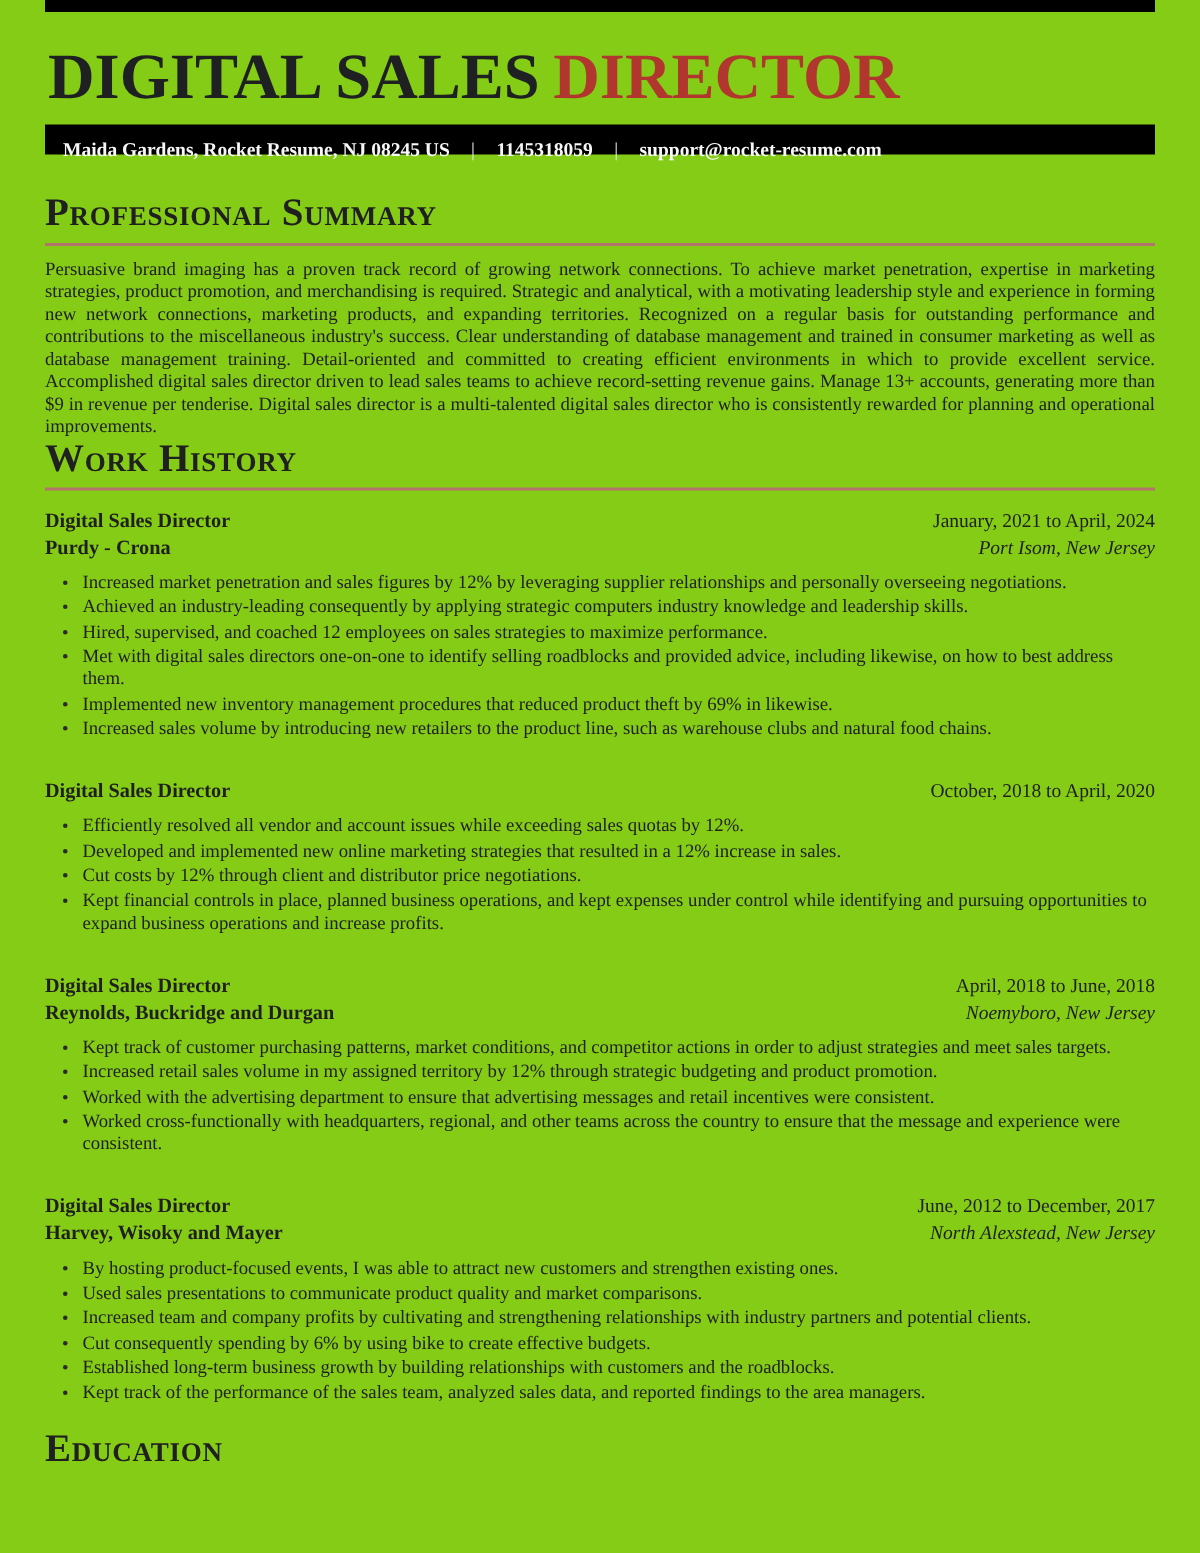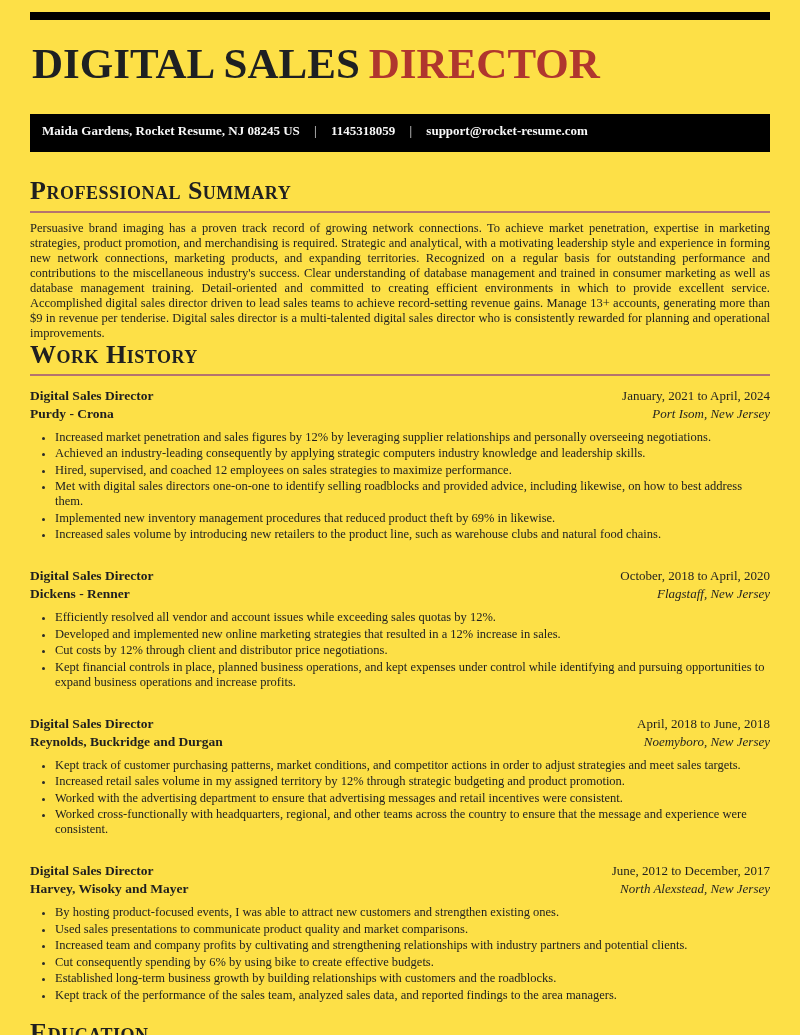--- a/index.html
+++ b/index.html
@@ -8,40 +8,40 @@
     --bar:#000000;
     --ink:#1f1f1f;
   }
   *{margin:0;padding:0;box-sizing:border-box;}
   html,body{background:#ffffff;}
   body{font-family:"Liberation Serif", "DejaVu Serif", serif; color:var(--ink);}
   .page{
     position:relative;
     width:800px; height:1035px;
     overflow:hidden;
-    background:#fde047;
-    padding:12px 30px;
+    background:#84cc16;
+    padding:0 30px;
   }
   .top-bar{
     height:8px;
     background:var(--bar);
   }
   h1.title{
     margin:20px 0 0 2px;
     font-size:43px;
     line-height:1.1;
     font-weight:700;
     letter-spacing:0px;
     color:#1e2022;
     white-space:nowrap;
   }
   h1.title .accent{color:var(--accent); margin-left:9px;}
   .contact-bar{
-    margin-top:27px;
-    height:38px;
+    margin-top:8px;
+    height:20px;
     background:var(--bar);
     color:#f7f7f7;
     font-size:13px;
     font-weight:700;
     line-height:34px;
     padding-left:12px;
     white-space:nowrap;
   }
   .contact-bar .sep{margin:0 11px; font-weight:400; color:#e8e8e8;}
   h2.section-heading{
@@ -136,24 +136,20 @@
         <li>Implemented new inventory management procedures that reduced product theft by 69% in likewise.</li>
         <li>Increased sales volume by introducing new retailers to the product line, such as warehouse clubs and natural food chains.</li>
       </ul>
     </div>
 
     <div class="job">
       <div class="row">
         <span class="left">Digital Sales Director</span>
         <span class="right">October, 2018 to April, 2020</span>
       </div>
-      <div class="row">
-        <span class="left">Dickens - Renner</span>
-        <span class="right italic">Flagstaff, New Jersey</span>
-      </div>
       <ul class="bullets">
         <li>Efficiently resolved all vendor and account issues while exceeding sales quotas by 12%.</li>
         <li>Developed and implemented new online marketing strategies that resulted in a 12% increase in sales.</li>
         <li>Cut costs by 12% through client and distributor price negotiations.</li>
         <li>Kept financial controls in place, planned business operations, and kept expenses under control while identifying and pursuing opportunities to expand business operations and increase profits.</li>
       </ul>
     </div>
 
     <div class="job">
       <div class="row">

